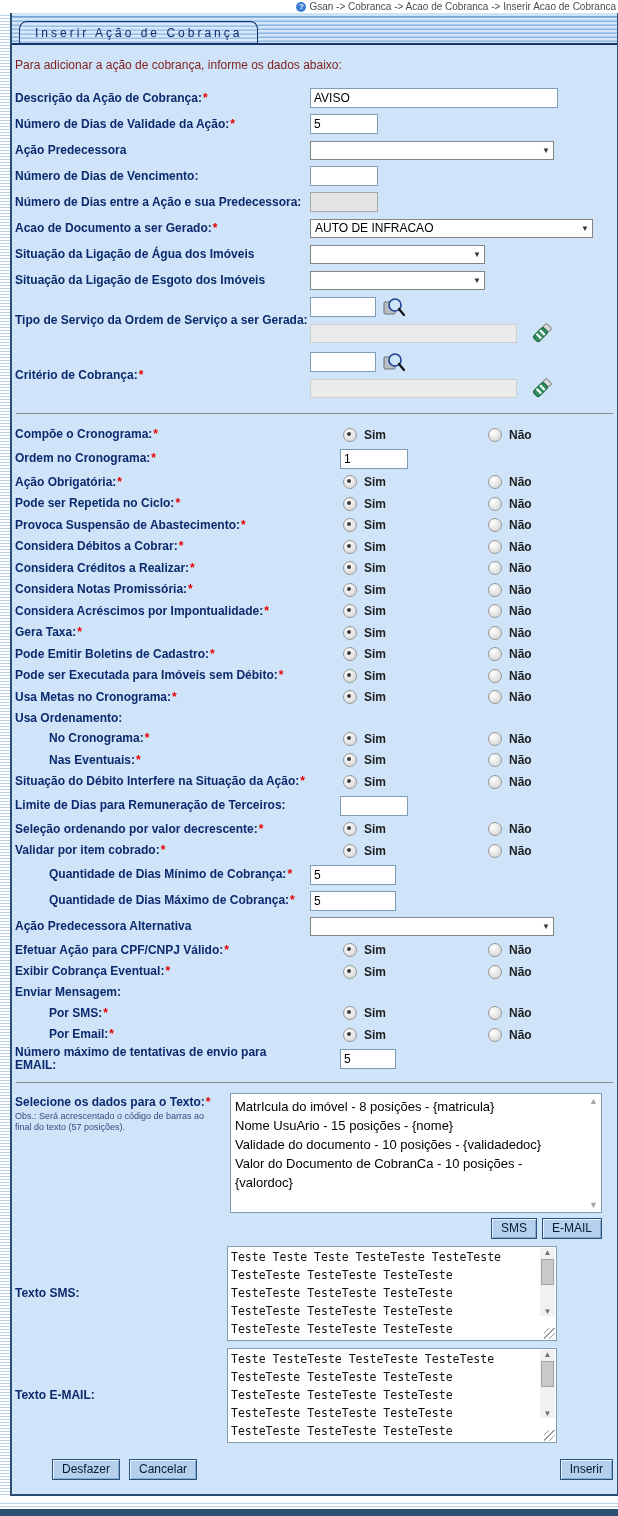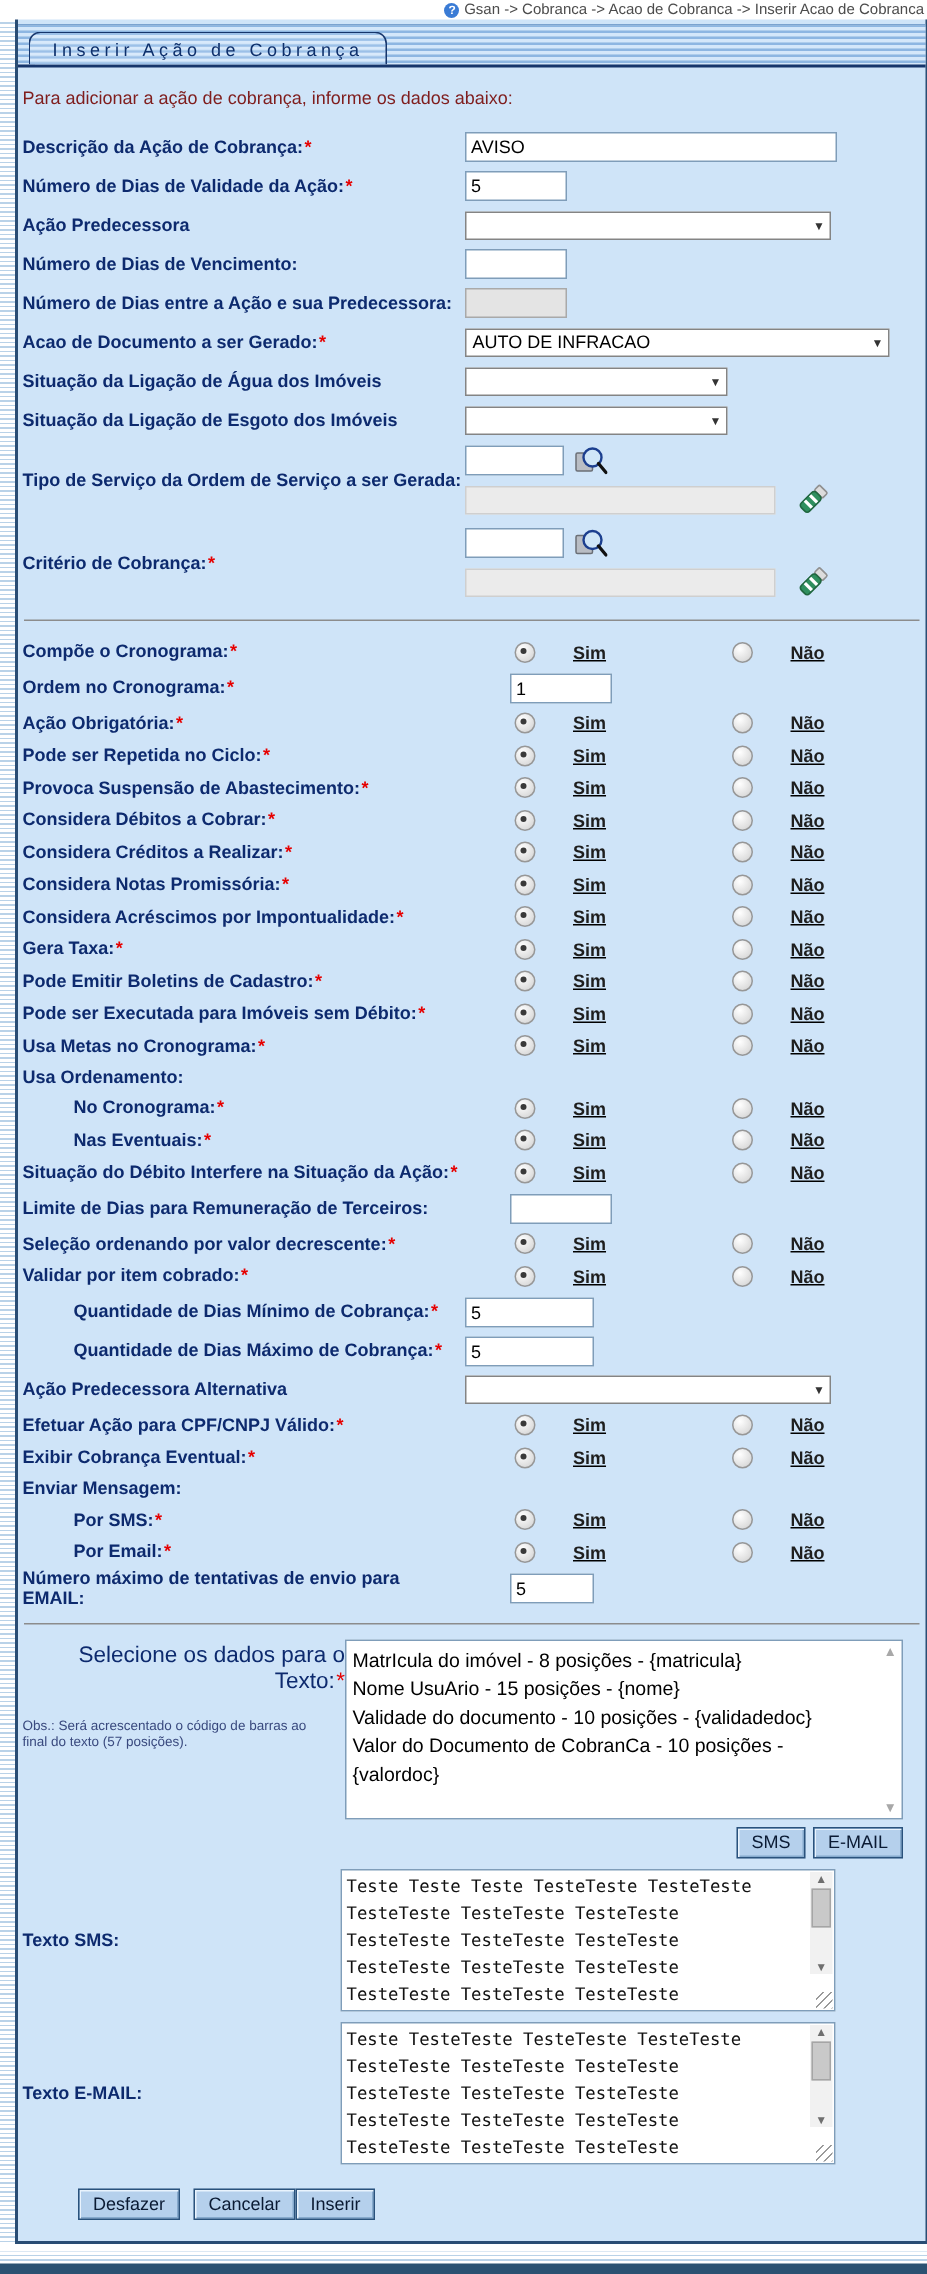--- a/index.html
+++ b/index.html
@@ -22,55 +22,55 @@
   .row.group{min-height:20px;}
   .lbl{width:295px;flex:none;font-size:12px;font-weight:bold;color:#0d2a6e;line-height:13px;}
   .row.indent .lbl{padding-left:34px;width:261px;}
   .req{color:#e60000;margin-left:1px;}
   .ctrl{flex:1;position:relative;display:flex;align-items:center;min-height:inherit;}
   .ti{height:16px;border:1px solid #7f9db9;font-size:12px;padding:1px 3px;background:#fff;color:#000;font-family:inherit;box-sizing:content-box;}
   .ti.dis{background:#e4e4e4;border-color:#a9a9a9;}
   .shift{margin-left:30px;}
   .sel{height:19px;background:#fff;border:1px solid #848484;display:flex;align-items:center;justify-content:space-between;font-size:12px;color:#000;padding:0 3px 0 4px;box-sizing:border-box;}
   .sel .arr{font-size:8px;color:#333;flex:none;}
-  .rgrp{position:absolute;display:flex;align-items:center;gap:25px;text-decoration:underline;}
+  .rgrp{position:absolute;display:flex;align-items:center;gap:7px;}
   .rg-sim{left:33px;}
   .rg-nao{left:178px;}
   .rb{width:12px;height:12px;border-radius:50%;background:radial-gradient(circle at 35% 30%,#ffffff,#cfcfcf);border:1px solid #979797;position:relative;flex:none;}
   .rb.on::after{content:"";position:absolute;left:3px;top:3px;width:4px;height:4px;border-radius:50%;background:#3a3a3a;}
   .rblab{font-size:12px;font-weight:bold;color:#1e1e1e;}
   
   .lkstack{display:flex;flex-direction:column;gap:5px;padding:4px 0;}
   .lk1,.lk2{display:flex;align-items:center;}
   .lk1 svg{margin-left:7px;}
   .ro{width:205px;height:17px;background:#ebebeb;border:1px solid #cfcfcf;}
   .lk2 svg{margin-left:14px;}
   .sep{border:none;border-top:1px solid #8c8c8c;margin:10px 4px;}
   
   .tsec{display:flex;margin-top:2px;padding-left:3px;}
   .tseccol{width:215px;flex:none;padding-top:2px;}
-  .tsec-lbl{font-size:15px;font-weight:normal;color:#0d2a6e;text-align:right;}
-  .tsec-note{font-size:9px;color:#39497e;line-height:11px;margin-top:16px;padding-right:8px;}
+  .tsec-lbl{font-size:12px;font-weight:bold;color:#0d2a6e;}
+  .tsec-note{font-size:9px;color:#39497e;line-height:11px;margin-top:2px;padding-right:8px;}
   .listbox{width:372px;height:120px;background:#fff;border:1px solid #7f9db9;position:relative;box-sizing:border-box;padding:3px 36px 3px 4px;}
   .listbox ul{margin:0;padding:0;list-style:none;font-size:13px;color:#000;line-height:19px;}
   .lb-up{position:absolute;top:2px;right:3px;font-size:9px;color:#a8a8a8;}
   .lb-dn{position:absolute;bottom:2px;right:3px;font-size:9px;color:#a8a8a8;}
   .msgbtns{display:flex;justify-content:flex-end;gap:5px;width:590px;margin-top:5px;}
   .btn{background:#b5d0ec;border:1px solid #2a527c;box-shadow:inset 1px 1px 0 #e9f3fd,inset -1px -1px 0 #86aacd;color:#0a1a33;font-size:12px;padding:2px 9px 3px;font-family:inherit;cursor:pointer;}
   
   .tarow{display:flex;align-items:center;margin-top:7px;padding-left:3px;}
   .talbl{width:212px;flex:none;font-size:12px;font-weight:bold;color:#0d2a6e;}
   .tawrap{position:relative;width:330px;height:95px;border:1px solid #7f9db9;background:#fff;box-sizing:border-box;}
   .tawrap textarea{width:100%;height:100%;border:none;resize:none;overflow:hidden;font-family:"DejaVu Sans Mono",monospace;font-size:11.5px;line-height:18px;padding:1px 18px 1px 3px;box-sizing:border-box;background:transparent;outline:none;color:#111;}
   .sb{position:absolute;top:1px;right:1px;width:15px;height:68px;background:#f1f1f1;display:flex;flex-direction:column;align-items:center;font-size:8px;color:#6f6f6f;}
   .sb .thumb{width:11px;height:24px;background:#c9c9c9;border:1px solid #a5a5a5;margin-top:2px;}
   .sb .spc{flex:1;}
   .grip{position:absolute;right:1px;bottom:1px;width:11px;height:11px;background:repeating-linear-gradient(135deg,transparent 0 3px,#9a9a9a 3px 4px);}
   
-  .bottom{display:flex;align-items:center;margin:16px 16px 2px 3px;padding-left:37px;}
+  .bottom{display:flex;justify-content:space-between;align-items:center;margin:16px 4px 2px 3px;padding-left:37px;}
   .bleft{display:flex;gap:9px;}
   
   .gap{height:5px;background:#fff;}
   .stripes{height:8px;background:repeating-linear-gradient(180deg,#ffffff 0 2px,#b9d2e8 2px 3px);}
   .footer{height:25px;background:#2b5272;display:flex;align-items:center;justify-content:flex-end;padding-right:3px;}
   .ver{color:#ff9d23;font-size:12px;font-weight:bold;letter-spacing:0.5px;}
 </style>
 </head>
 <body>
 

